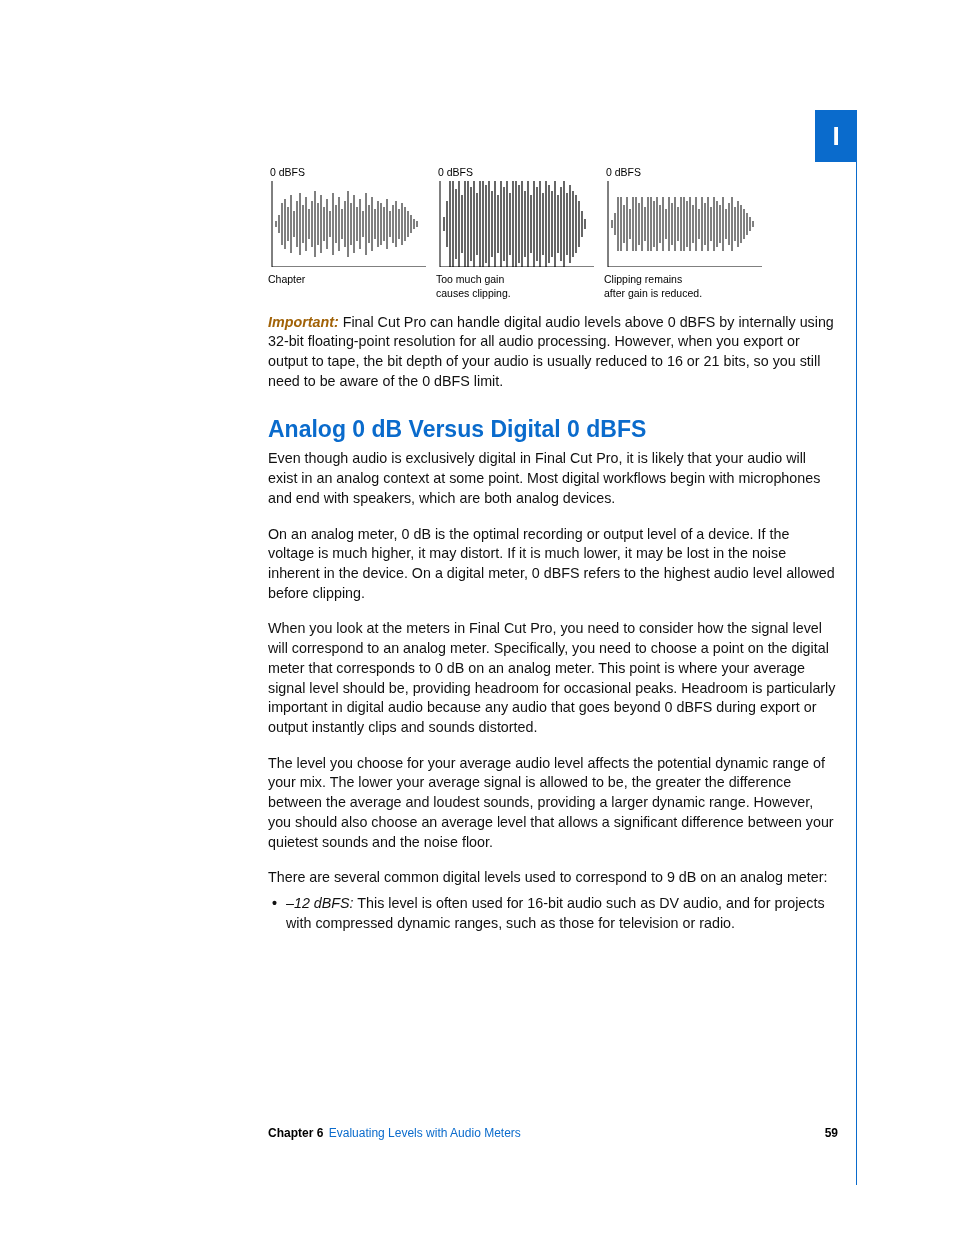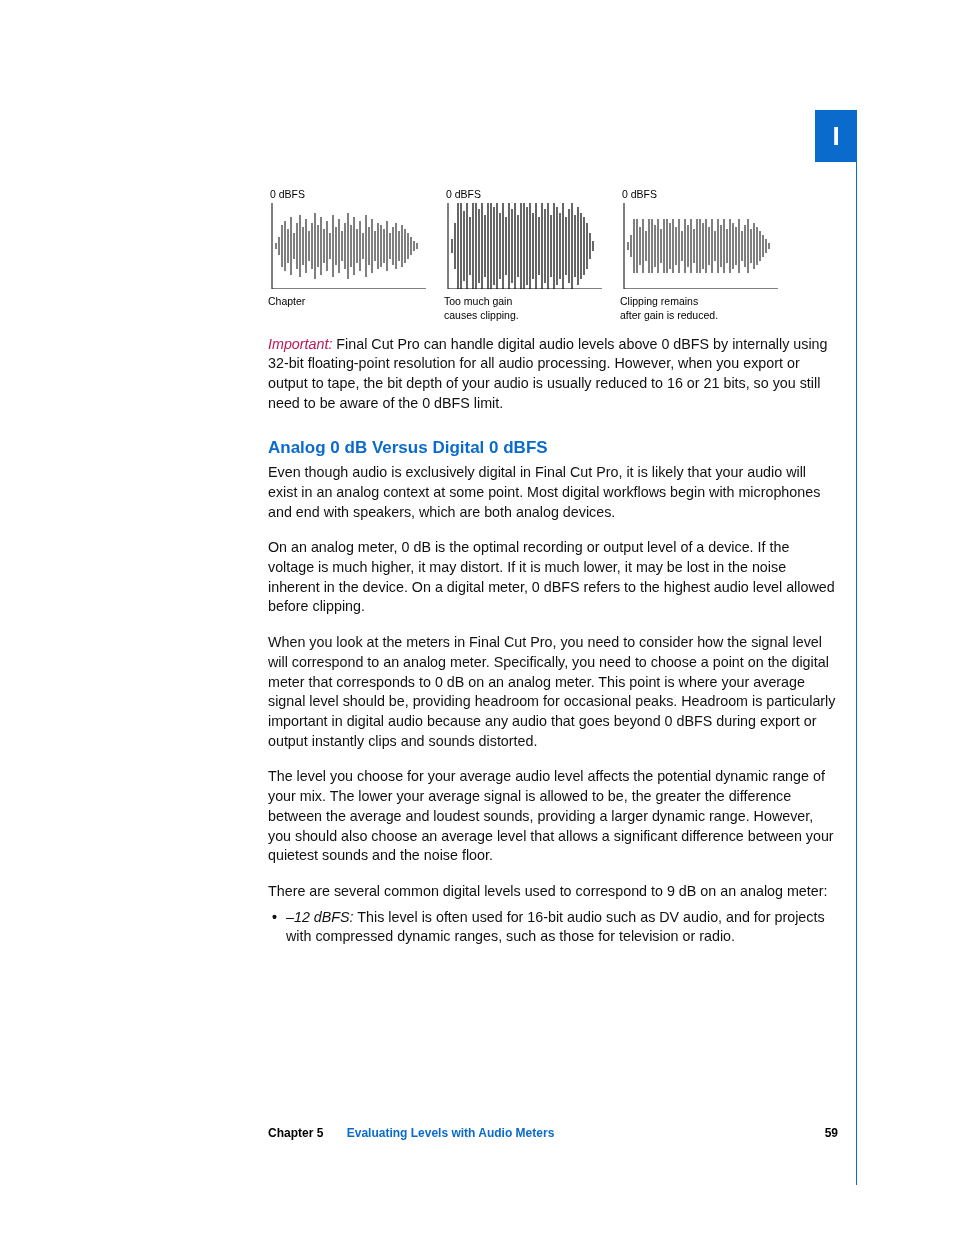--- a/index.html
+++ b/index.html
@@ -17,42 +17,42 @@
   .side-rule{
     position:absolute;right:97px;top:162px;width:1px;height:1023px;
     background:#0a6bcc;
   }
   .content{
     position:absolute;left:268px;top:165px;width:570px;
     font-size:14.3px;line-height:1.38;color:#111;
   }
 
   
-  .wave-row{display:flex;gap:18px;margin:22px 0 12px 0;}
+  .wave-row{display:flex;gap:10px;margin:0 0 12px 0;}
   .wave-cell{width:158px;}
   .wave-label-top{font-size:10.5px;color:#000;margin:0 0 2px 2px;}
   .wave-box{position:relative;width:158px;height:86px;}
   .wave-box svg{position:absolute;inset:0;}
   .wave-caption{font-size:10.5px;color:#000;margin-top:6px;line-height:1.3;}
 
   .para{margin:0 0 16px 0;}
-  .h2{color:#0a6bcc;font-size:17px;font-weight:600;margin:22px 0 4px 0;}
-  .important-lead{color:#be185d;font-style:italic;font-weight:400;}
+  .h2{color:#0a6bcc;font-size:23px;font-weight:600;margin:22px 0 4px 0;}
+  .important-lead{color:#a16207;font-style:italic;font-weight:700;}
 
   ul.bullets{list-style:none;padding:0;margin:6px 0 0 0;}
   ul.bullets li{position:relative;padding-left:18px;margin:3px 0 6px 0;}
   ul.bullets li::before{content:"•";position:absolute;left:4px;top:0;font-weight:700;}
   .bullet-key{font-style:italic;}
 
   .footer{
     position:absolute;left:268px;bottom:95px;width:570px;
     font-size:12px;display:flex;justify-content:space-between;align-items:baseline;
   }
   .footer .chapter b{font-weight:700;}
-  .footer .chapter-title{color:#0a6bcc;margin-left:20px;font-weight:bold;}
+  .footer .chapter-title{color:#0a6bcc;margin-left:2px;}
   .footer .pageno{font-weight:700;text-align:right;}
 </style>
 </head>
 <body>
 
 <div class="page">
   <div class="tab">I</div>
   <div class="side-rule"></div>
 
   <div class="content">
@@ -255,18 +255,18 @@
 
     <ul class="bullets">
       <li>
         <span class="bullet-key">–12 dBFS:</span><span> This level is often used for 16-bit audio such as DV audio, and for projects with compressed dynamic ranges, such as those for television or radio.</span>
       </li>
     </ul>
   </div>
 
   <div class="footer">
     <span class="chapter">
-      <b>Chapter 5</b>
+      <b>Chapter 6</b>
       <span class="chapter-title">Evaluating Levels with Audio Meters</span>
     </span>
     <span class="pageno">59</span>
   </div>
 </div>
 
 </body></html>

